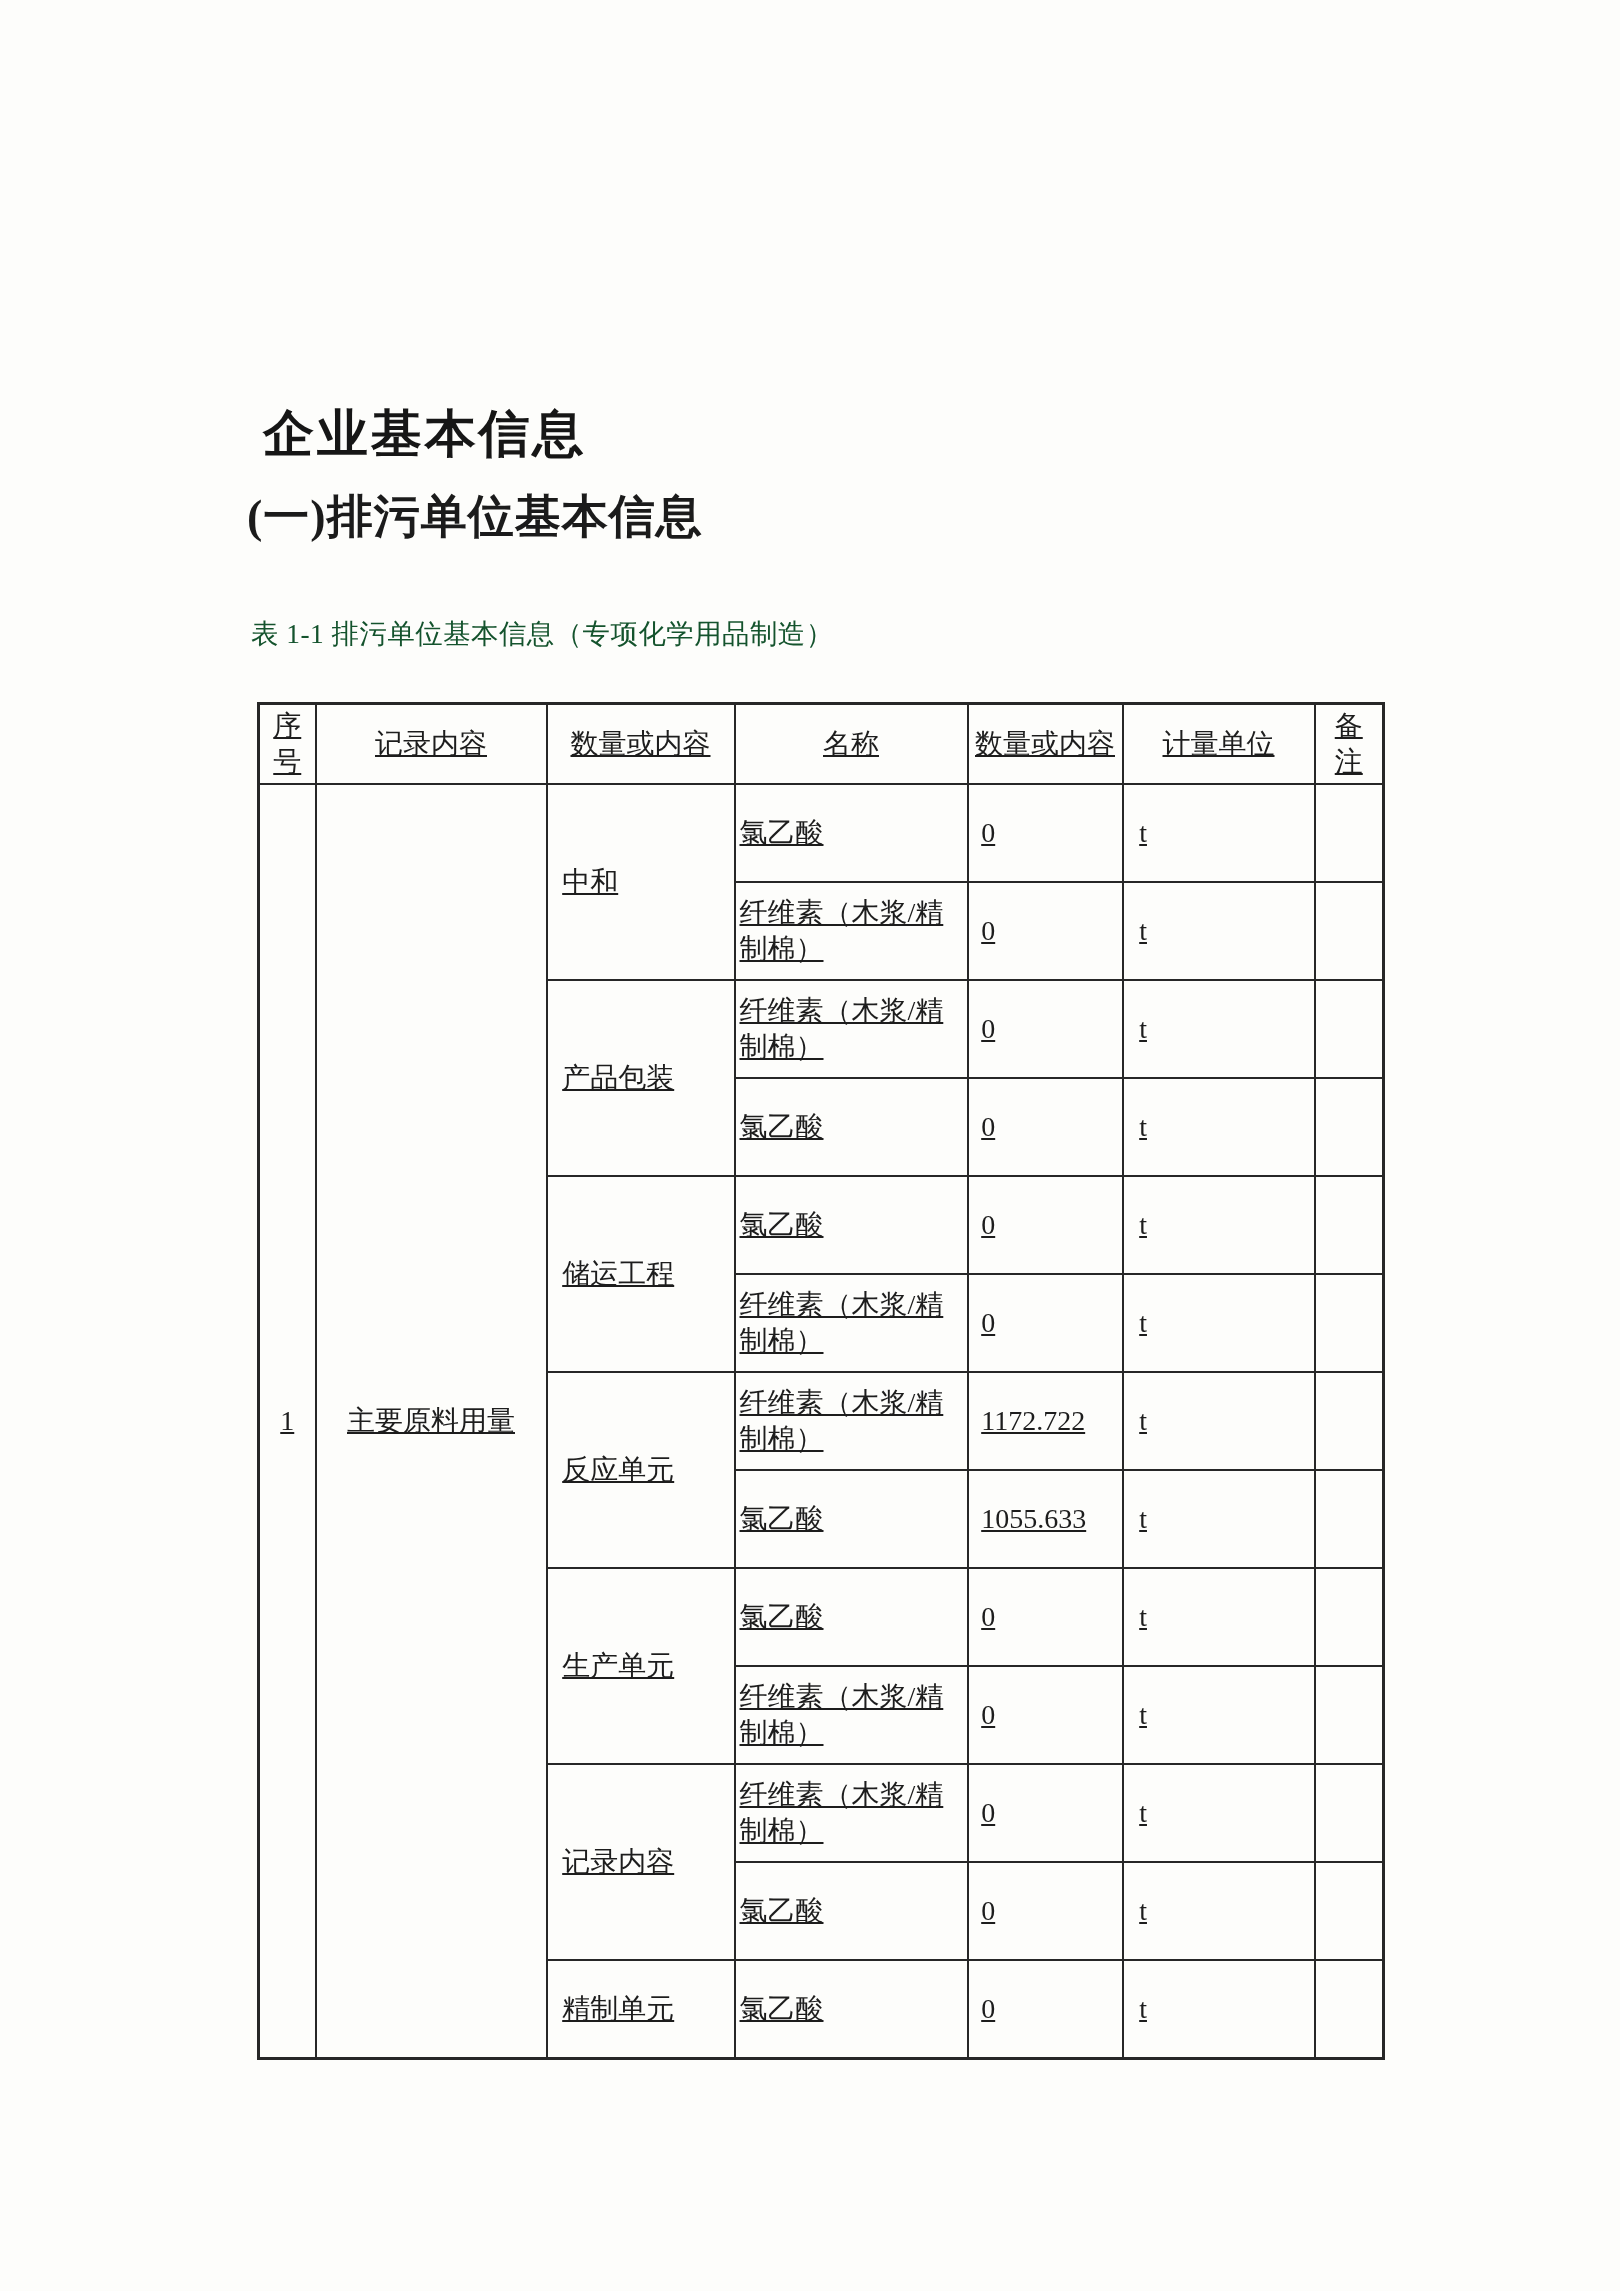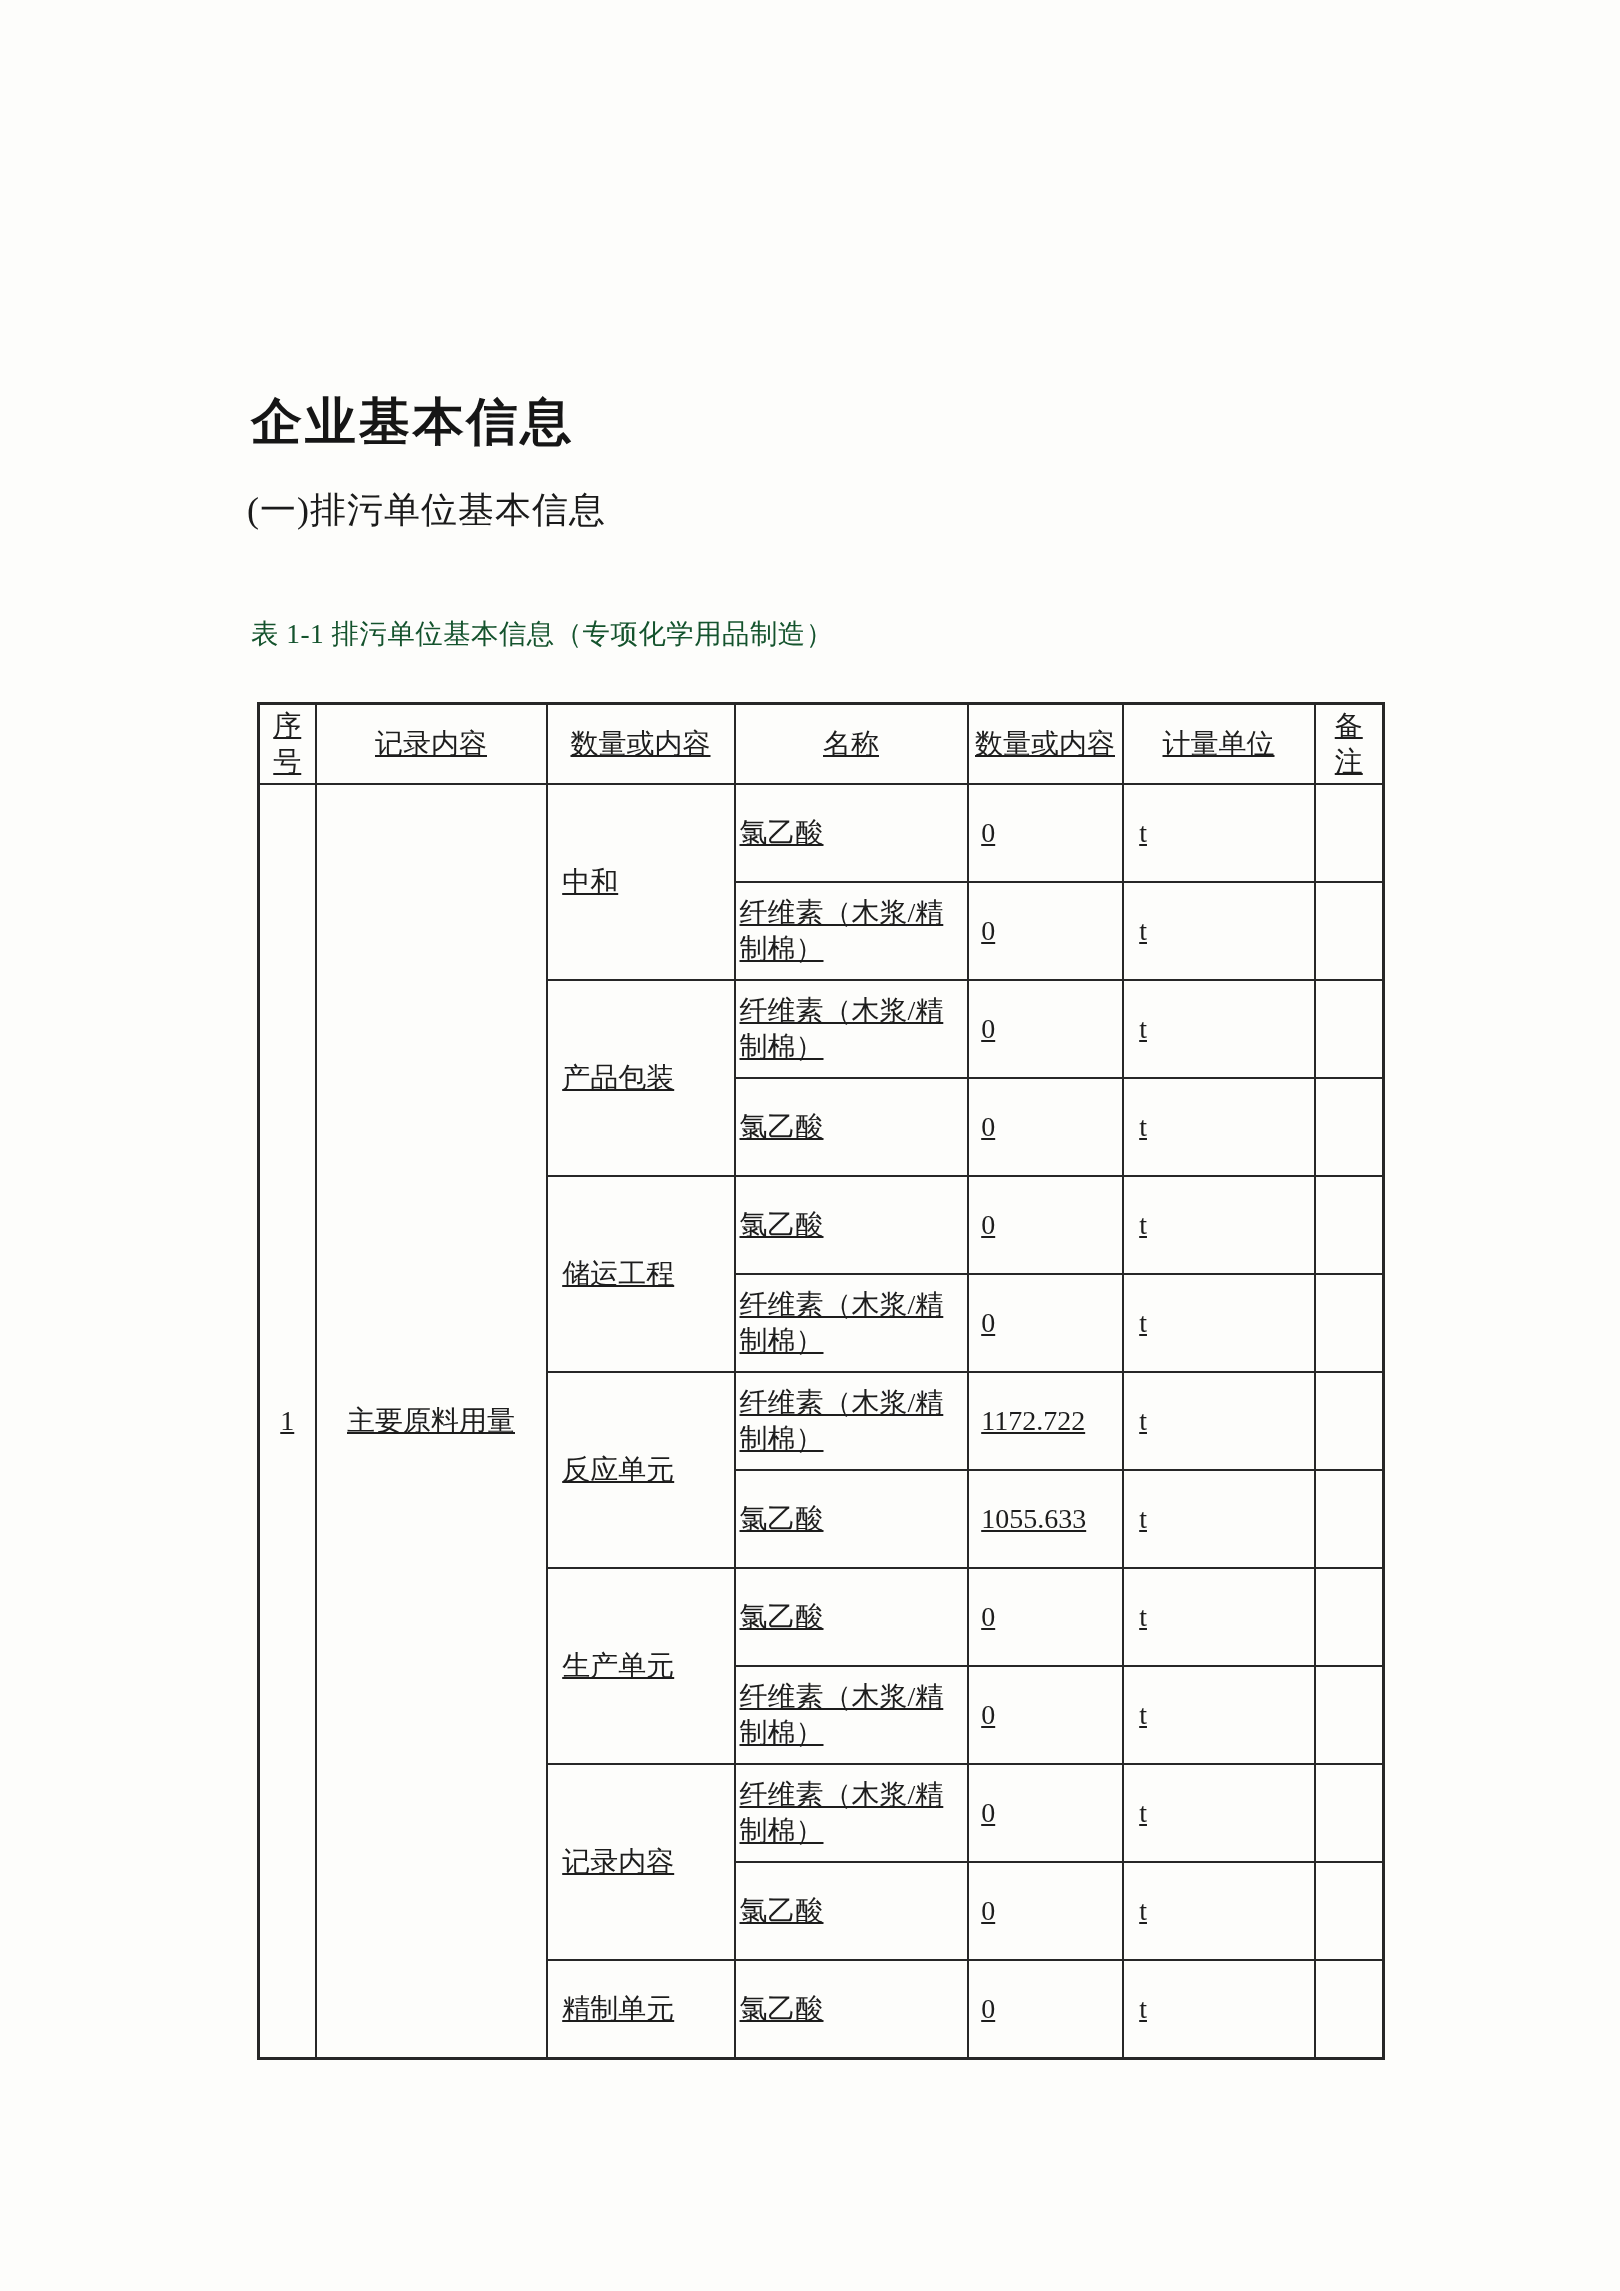--- a/index.html
+++ b/index.html
@@ -11,32 +11,32 @@
   }
   .page {
     position: absolute; inset: 0;
     width: 1620px; height: 2292px;
     background: #fdfdfb;
     overflow: hidden;
   }
   .doc-title {
     position: absolute;
     left: 251px; top: 388px;
-    margin: 0;
+    margin: 12px;
     font-size: 51px;
     font-weight: 700;
     letter-spacing: 2.9px;
     color: #161616;
   }
   .doc-subtitle {
     position: absolute;
     left: 247px; top: 486px;
     margin: 0;
-    font-size: 36px;
-    font-weight: 400;
+    font-size: 46px;
+    font-weight: 700;
     letter-spacing: 1px;
     color: #1b1b1b;
   }
   .table-caption {
     position: absolute;
     left: 251px; top: 616px;
     font-size: 27.4px;
     letter-spacing: 0.5px;
     color: #14532d;
   }

